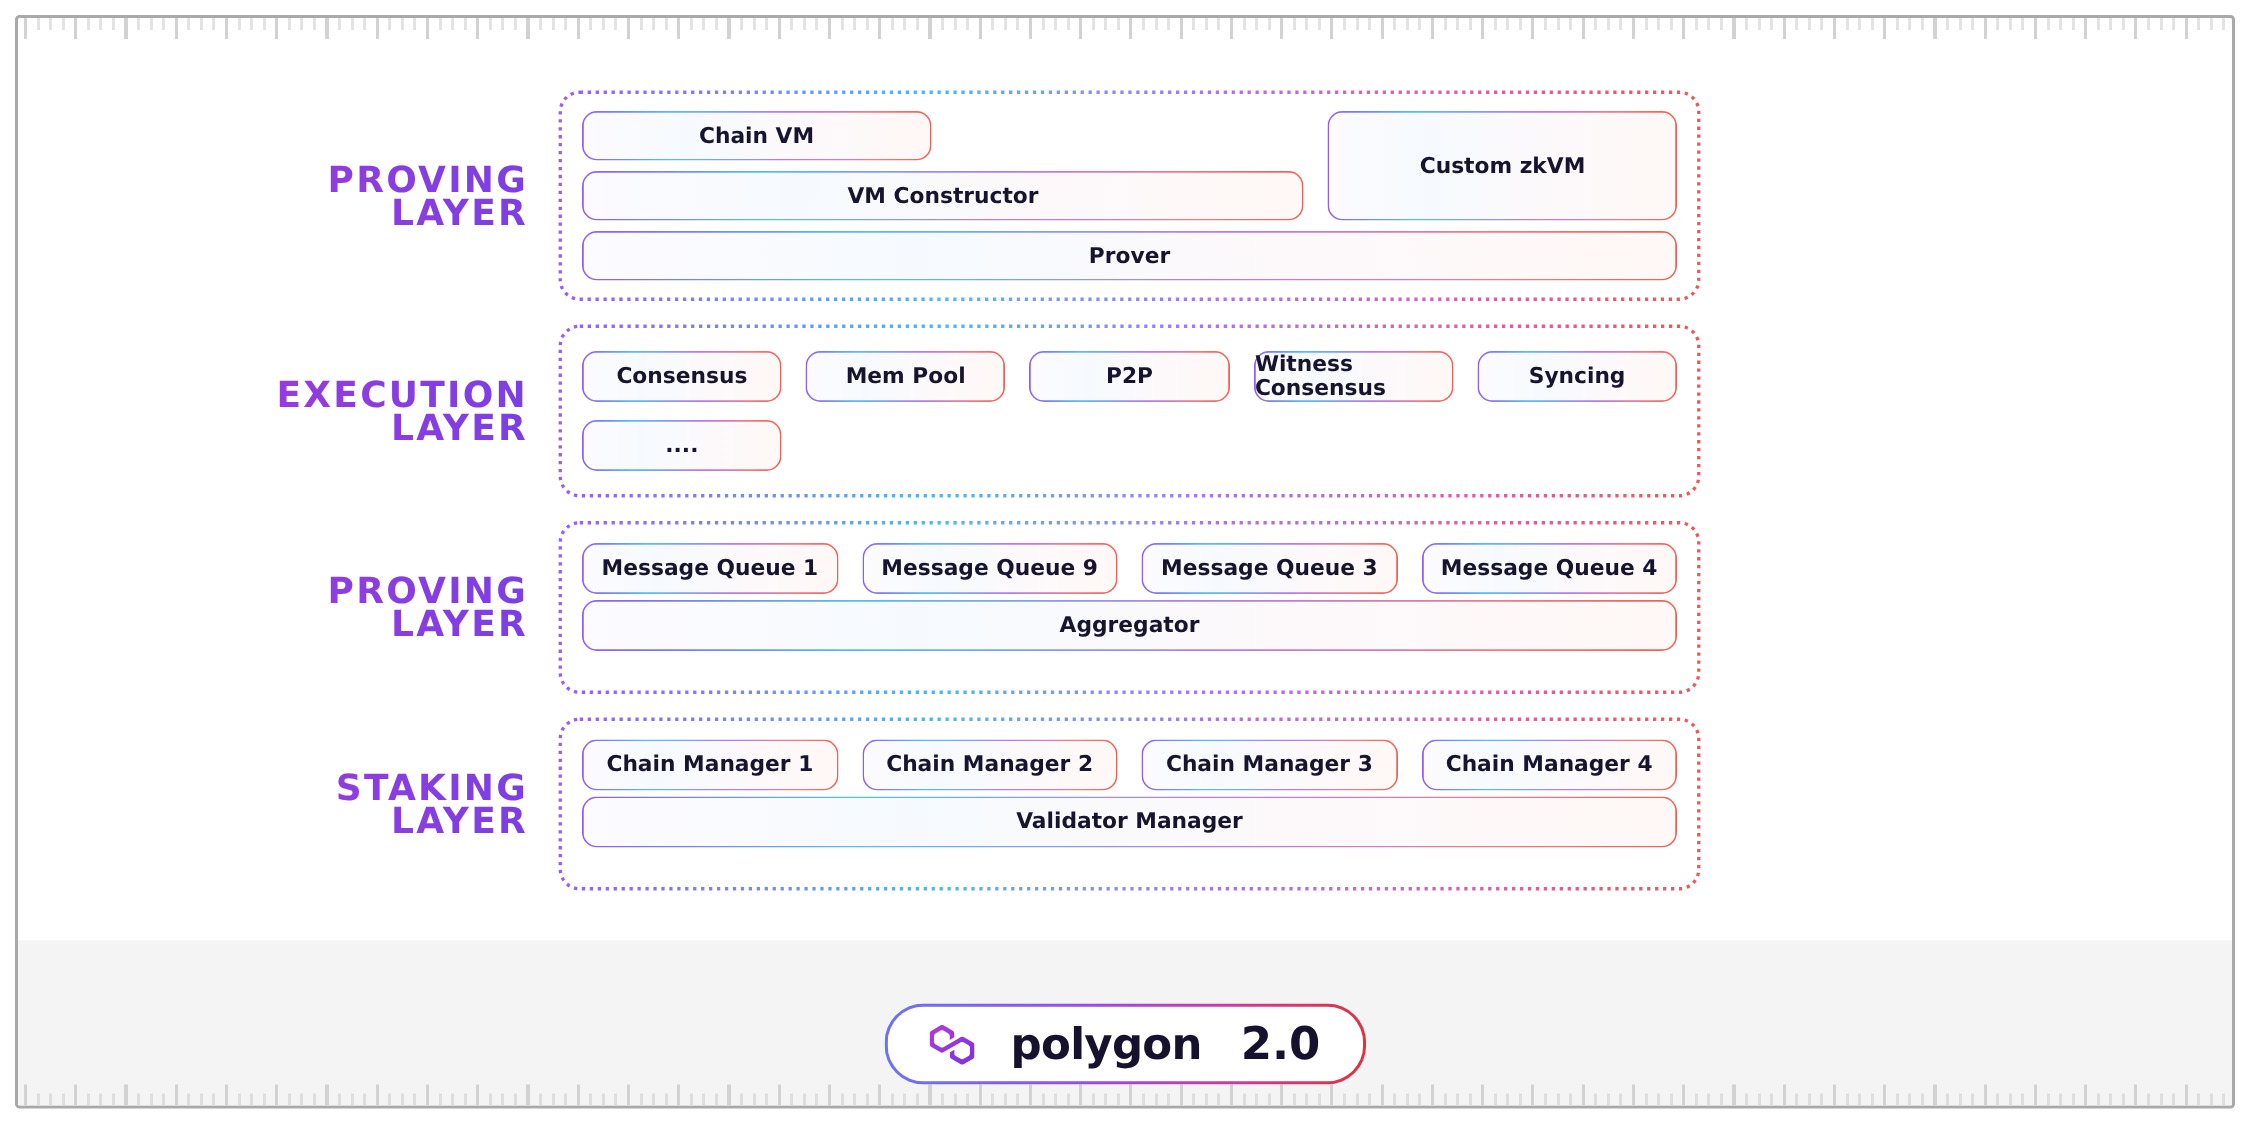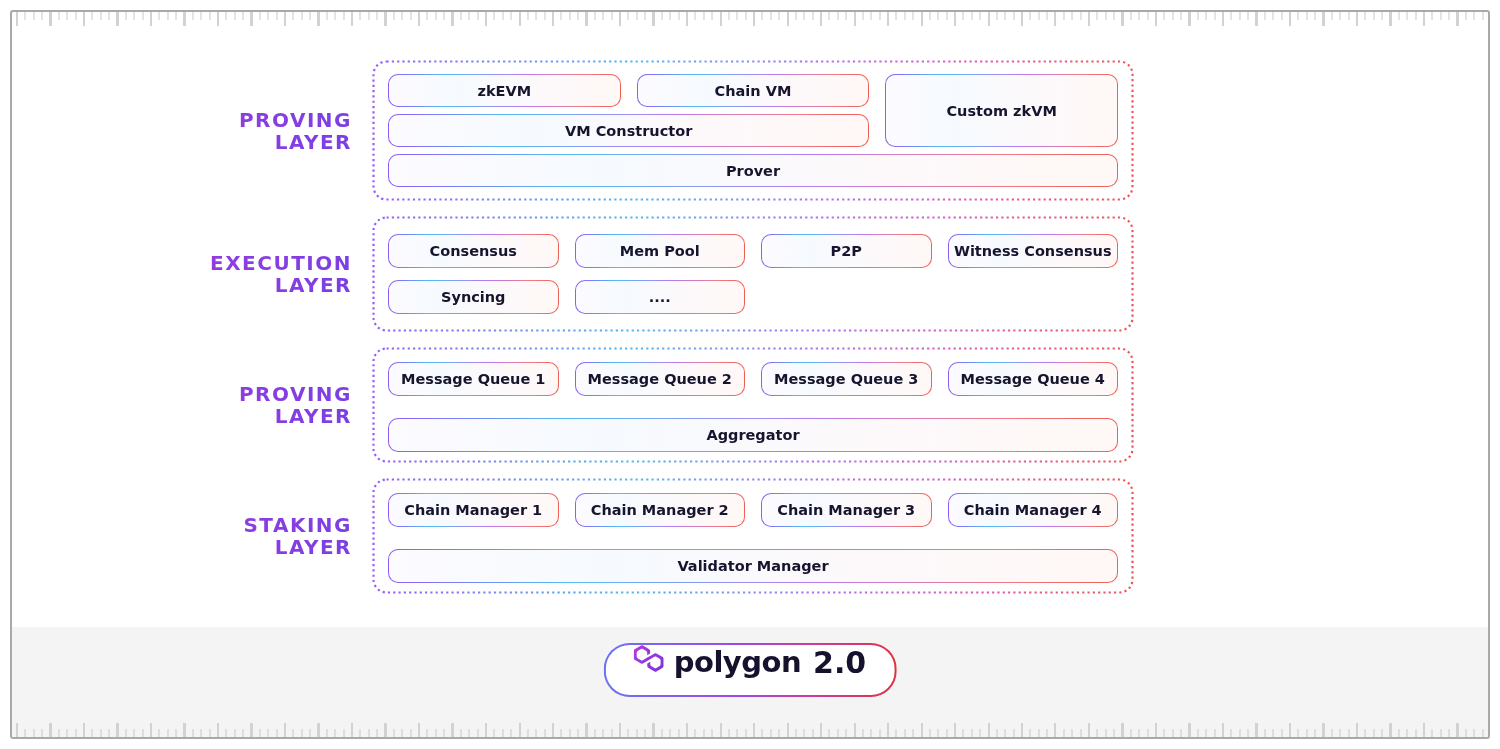--- a/index.html
+++ b/index.html
@@ -29,61 +29,61 @@
       repeating-linear-gradient(90deg,#dedede 0 2px,transparent 2px 8.375px);
     background-size:100% 14px,100% 8px;
     background-repeat:no-repeat;
     background-position:3px bottom,3px bottom;
   }
   
   .footer{position:absolute;left:0;right:0;bottom:0;height:110px;background:#f4f4f4;}
   
   .layer-row{position:absolute;left:0;display:flex;align-items:center;}
   .layer-label{
-    width:340px;text-align:right;font-weight:700;font-size:20px;line-height:22px;
+    width:340px;text-align:right;font-weight:700;font-size:24px;line-height:22px;
     letter-spacing:1.5px;
     background:linear-gradient(90deg,#b238d8,#7b3fe4);
     -webkit-background-clip:text;background-clip:text;
     -webkit-text-fill-color:transparent;color:#8a3ce0;
   }
   .layer-container{
     position:relative;margin-left:20px;width:762px;height:100%;
   }
   .dash-svg{position:absolute;inset:0;width:100%;height:100%;}
   
   .grid{position:relative;display:grid;height:100%;box-sizing:border-box;}
   .grid-proving{
     grid-template-columns:repeat(3,1fr);grid-template-rows:repeat(3,33px);
     gap:7px 16px;padding:14px 16px;
   }
   .grid-2x3{
-    grid-template-columns:repeat(4,1fr);grid-template-rows:repeat(2,34px);
+    grid-template-columns:repeat(5,1fr);grid-template-rows:repeat(2,34px);
     gap:12px 16px;padding:18px 16px;
   }
   .grid-2x4{
     grid-template-columns:repeat(4,1fr);grid-template-rows:repeat(2,34px);
-    gap:22px 16px;padding:15px 16px;
+    gap:4px 16px;padding:15px 16px;
   }
   .box{
     display:flex;align-items:center;justify-content:center;
     font-weight:700;font-size:14.5px;color:#17142e;
     border:1.5px solid transparent;border-radius:10px;
     background:
       linear-gradient(90deg,#fcfbff 0%,#f6fafe 30%,#fdf9fb 65%,#fff8f6 100%) padding-box,
       linear-gradient(90deg,#8e5cf6 0%,#55bdf2 25%,#b47cf0 58%,#f07a86 84%,#ee6055 100%) border-box;
   }
   .col3{grid-column:3;}
   .rowspan2{grid-row:1/3;}
   .span2{grid-column:1/3;text-align:right;}
   .span-all{grid-column:1/-1;}
   
   .logo-pill{
-    position:absolute;left:50%;bottom:40px;transform:translateX(-50%);
+    position:absolute;left:50%;bottom:14px;transform:translateX(-50%);
     height:50px;padding:0 28px;border-radius:26px;
-    display:flex;align-items:flex-start;gap:10px;
+    display:flex;align-items:center;gap:24px;
     border:2px solid transparent;
     background:
       linear-gradient(#ffffff,#ffffff) padding-box,
       linear-gradient(90deg,#6a73f2 0%,#9b4ae6 45%,#cf3a9b 72%,#dd3340 100%) border-box;
   }
   .logo-icon{width:30px;height:27px;display:block;}
   .logo-word{font-weight:700;font-size:29px;color:#16122d;letter-spacing:-0.5px;}
   .logo-version{font-weight:700;font-size:30px;color:#16122d;margin-left:2px;}
 </style>
 </head>
@@ -115,21 +115,20 @@
     <div class="layer-row" style="top:48px;height:141px">
       <div class="layer-label">
         <div>PROVING</div>
         <div>LAYER</div>
       </div>
       <div class="layer-container">
         <svg class="dash-svg" viewBox="0 0 762 141" preserveAspectRatio="none">
           <rect x="1.5" y="1.5" width="759" height="138" rx="13" fill="none" stroke="url(#dashGrad)" stroke-width="2.2" stroke-dasharray="2.2 3.1"></rect>
         </svg>
         <div class="grid grid-proving">
-          <div class="box">zkEVM</div>
           <div class="box">Chain VM</div>
           <div class="box col3 rowspan2">Custom zkVM</div>
           <div class="box span2" style="grid-row:2">VM Constructor</div>
           <div class="box span-all" style="grid-row:3">Prover</div>
         </div>
       </div>
     </div>
 
     <div class="layer-row" style="top:204px;height:116px">
       <div class="layer-label">
@@ -155,21 +154,21 @@
       <div class="layer-label">
         <div>PROVING</div>
         <div>LAYER</div>
       </div>
       <div class="layer-container">
         <svg class="dash-svg" viewBox="0 0 762 116" preserveAspectRatio="none">
           <rect x="1.5" y="1.5" width="759" height="113" rx="13" fill="none" stroke="url(#dashGrad)" stroke-width="2.2" stroke-dasharray="2.2 3.1"></rect>
         </svg>
         <div class="grid grid-2x4">
           <div class="box">Message Queue 1</div>
-          <div class="box">Message Queue 2</div>
+          <div class="box">Message Queue 9</div>
           <div class="box">Message Queue 3</div>
           <div class="box">Message Queue 4</div>
           <div class="box span-all">Aggregator</div>
         </div>
       </div>
     </div>
 
     <div class="layer-row" style="top:466px;height:116px">
       <div class="layer-label">
         <div>STAKING</div>

